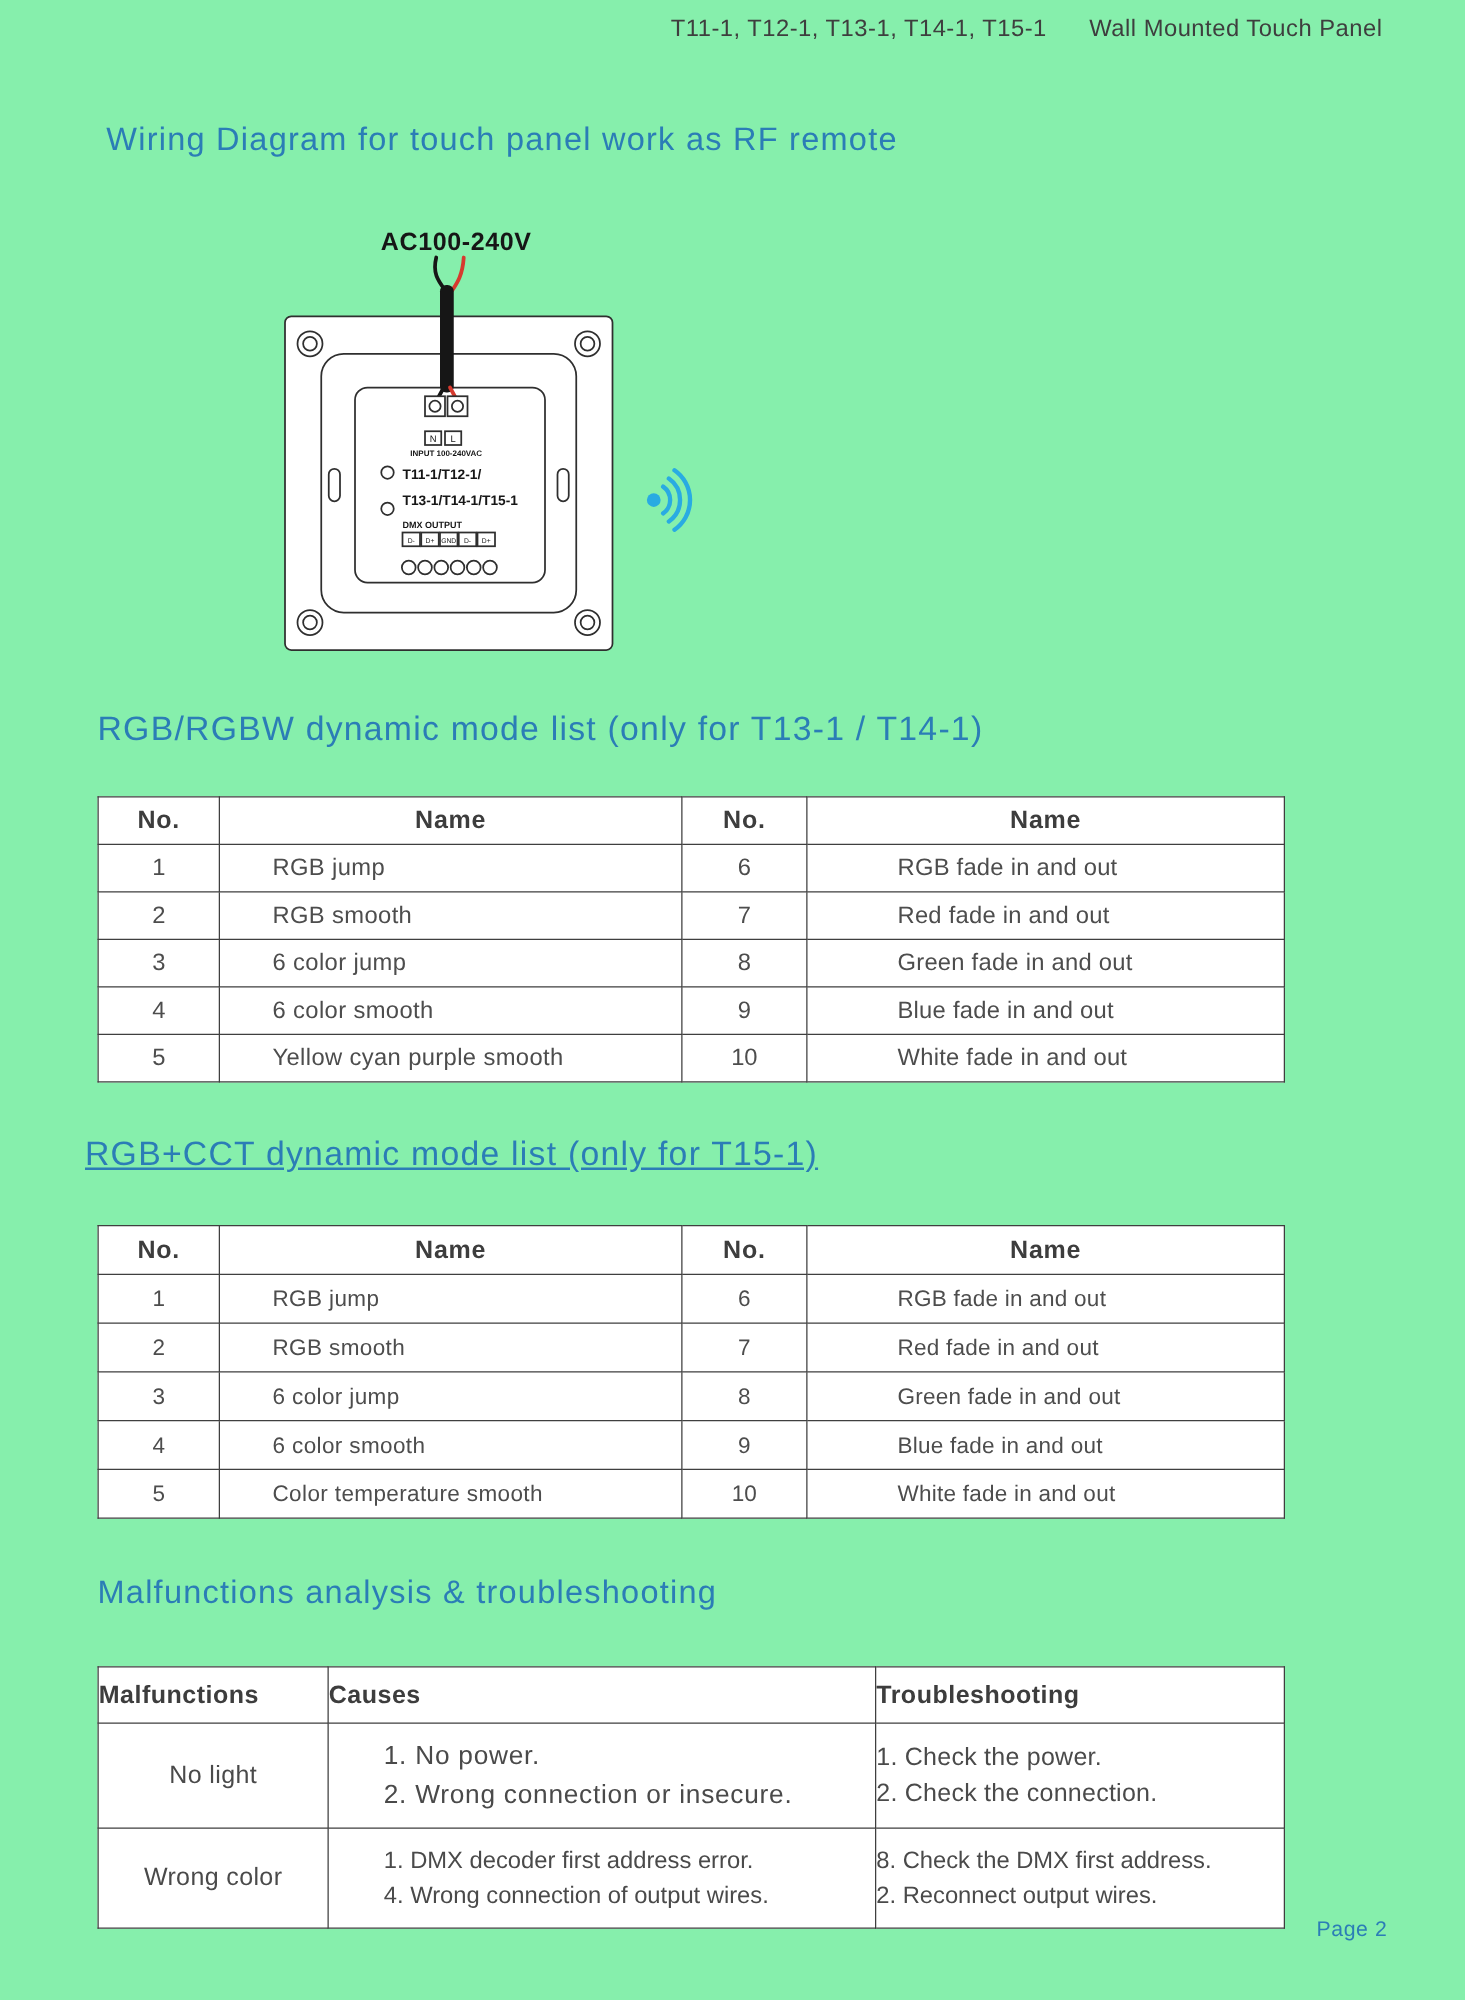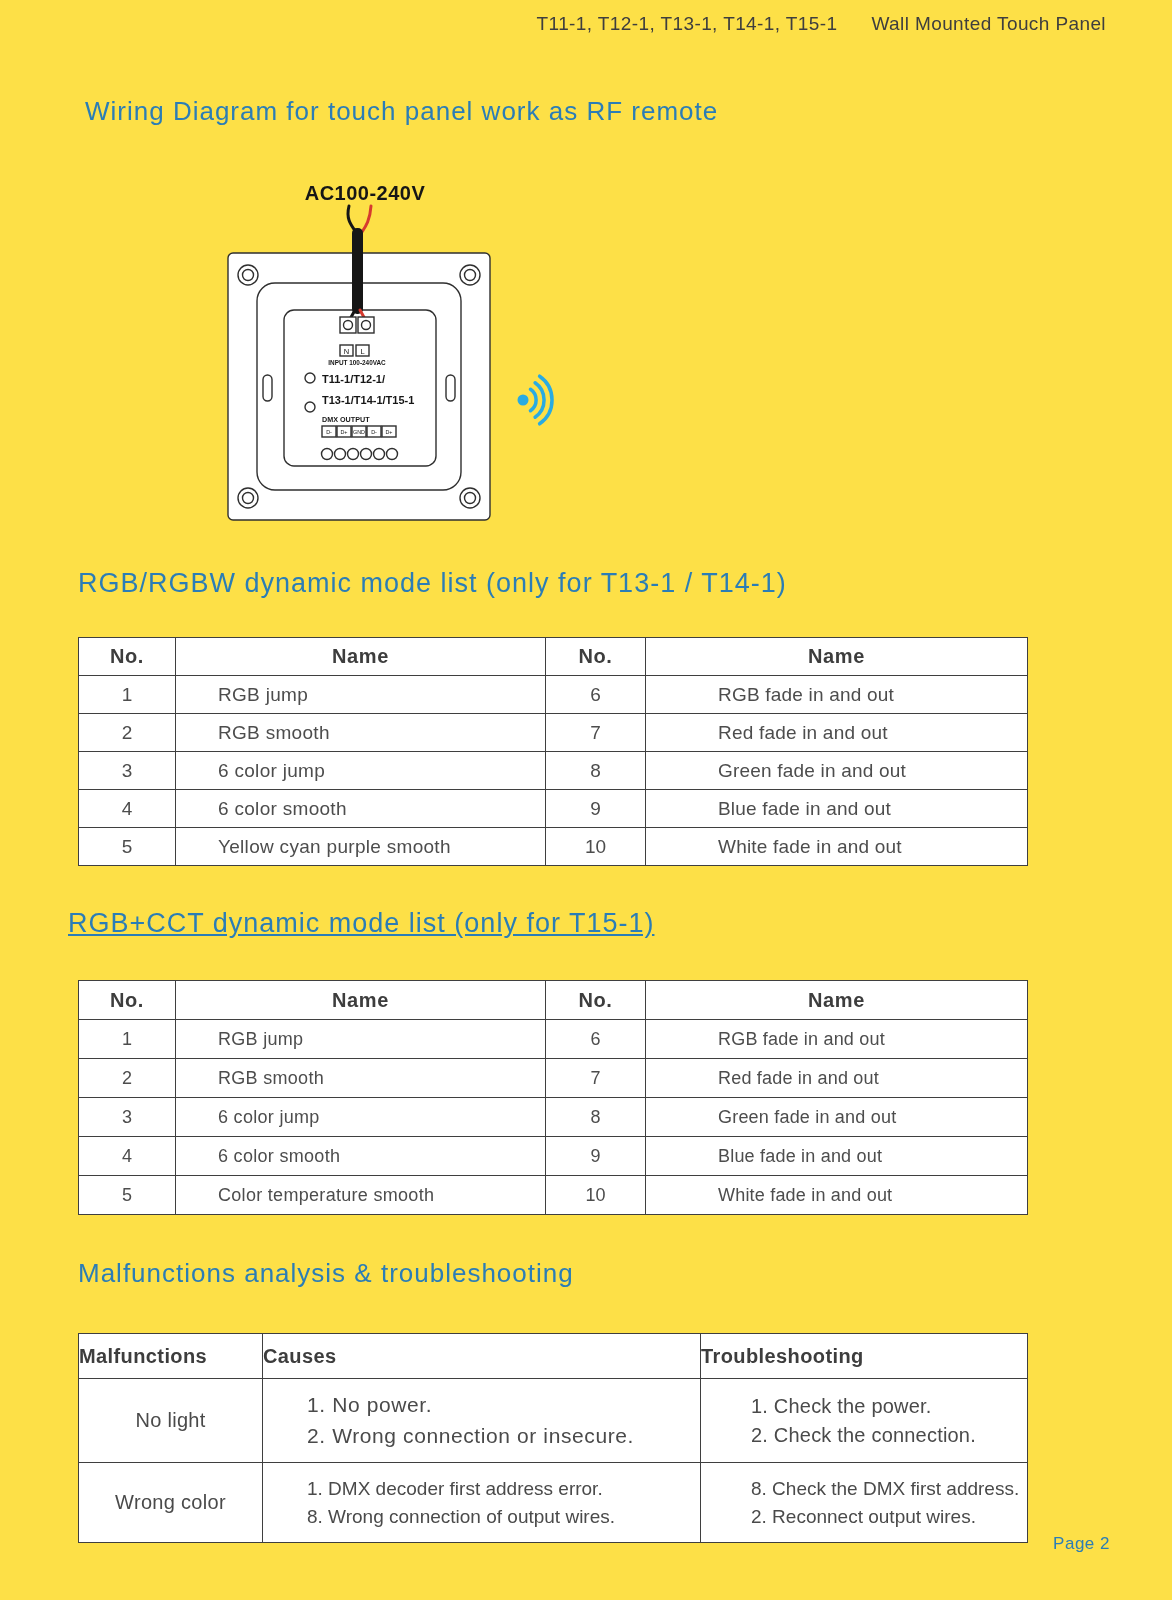--- a/index.html
+++ b/index.html
@@ -1,18 +1,18 @@
 <!DOCTYPE html>
 <html><head>
 <meta charset="utf-8">
 <style>
   * { box-sizing: border-box; }
   html, body { margin:0; padding:0; background:#ffffff; }
   .page {
-    position:relative; width:1172px; height:1600px; background:#fde047;
+    position:relative; width:1172px; height:1600px; background:#86efac;
     font-family:"Liberation Sans","DejaVu Sans",sans-serif; overflow:hidden;
     color:#3d3d3d;
   }
 
   
   .top-header { position:absolute; top:13px; right:66px; font-size:19px; color:#3e3e3e; letter-spacing:0.4px; }
   .top-header .models { margin-right:34px; }
 
   
   .sec-title { position:absolute; color:#2b7db6; font-size:26px; letter-spacing:1px; white-space:nowrap; }
@@ -54,21 +54,21 @@
 
   
   .trouble-table { position:absolute; left:78px; top:1333px; border-collapse:collapse; table-layout:fixed; width:949px; background:#fff; }
   .trouble-table th, .trouble-table td { border:1.5px solid #3f3f3f; padding:0; vertical-align:middle; }
   .trouble-table th { font-size:20px; font-weight:bold; color:#3d3d3d; letter-spacing:0.4px; text-align:left; height:45px; }
   .trouble-table .t-row-a { height:84px; }
   .trouble-table .t-row-b { height:80px; }
   .trouble-table .mal { text-align:center; font-size:20px; color:#4a4a4a; letter-spacing:0.3px; }
   .trouble-table .cause, .trouble-table .fix { color:#4a4a4a; }
   .trouble-table .cause { padding-left:44px; }
-  .trouble-table .fix   { padding-left:50px; }
+  .trouble-table .fix   { }
   .trouble-table .line  { line-height:1.45; }
   .t-row-a .cause { font-size:21px; letter-spacing:0.6px; }
   .t-row-a .fix   { font-size:20px; letter-spacing:0.2px; }
   .t-row-b .cause { font-size:19px; }
   .t-row-b .fix   { font-size:19px; }
 
   
   .footer { position:absolute; top:1534px; right:62px; color:#2b7db6; font-size:17px; letter-spacing:0.5px; }
 </style>
 </head>
@@ -280,21 +280,21 @@
         </td>
         <td class="fix">
           <div class="line">1. Check the power.</div>
           <div class="line">2. Check the connection.</div>
         </td>
       </tr>
       <tr class="t-row-b">
         <td class="mal">Wrong color</td>
         <td class="cause">
           <div class="line">1. DMX decoder first address error.</div>
-          <div class="line">8.  Wrong connection of output wires.</div>
+          <div class="line">4.  Wrong connection of output wires.</div>
         </td>
         <td class="fix">
           <div class="line">8. Check the DMX first address.</div>
           <div class="line">2. Reconnect output wires.</div>
         </td>
       </tr>
     </tbody>
   </table>
 
   <div class="footer">Page 2</div>

